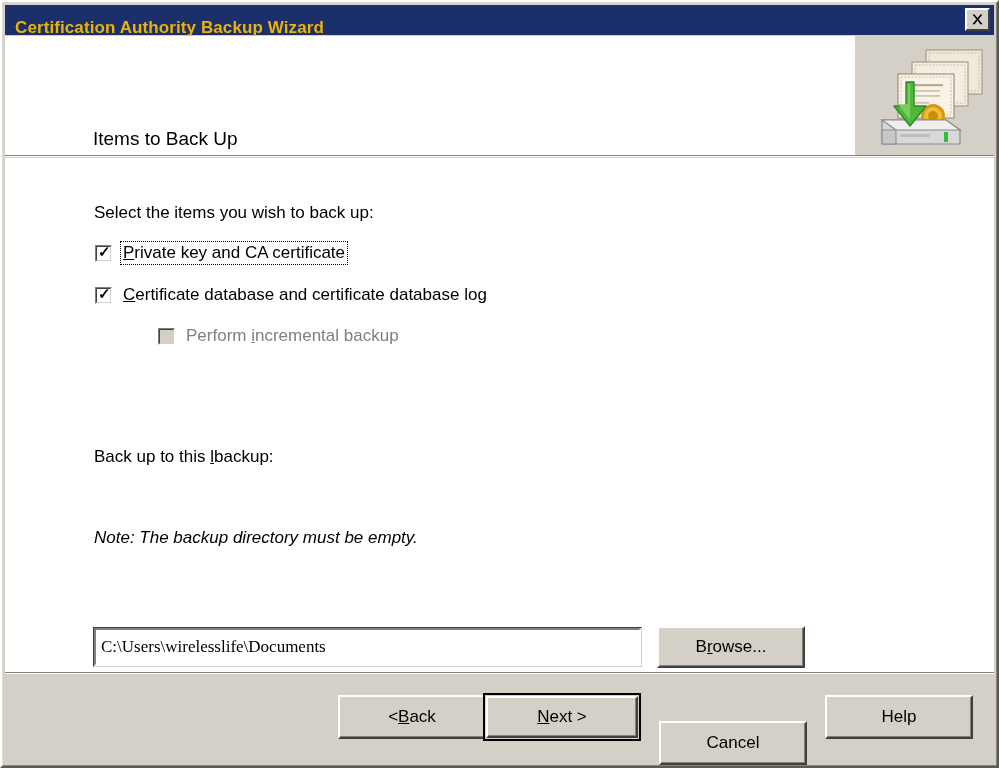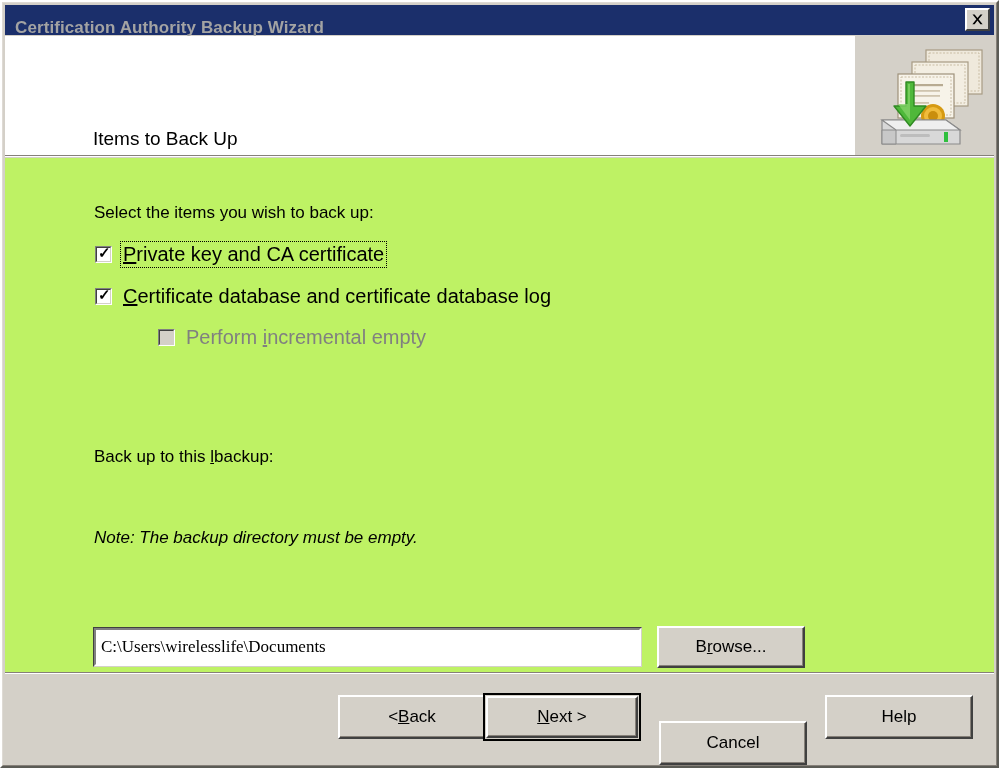--- a/index.html
+++ b/index.html
@@ -40,21 +40,21 @@
   #titlebar {
     position: absolute;
     left: 3px; top: 3px;
     width: 989px;
     height: 30px;
     background: #1b2f6b;
     display: flex;
     align-items: center;
   }
   #title-text {
-    color: #a3a3a3;
+    color: #eab308;
     font-size: 17px;
     font-weight: bold;
     margin-left: 10px;
     letter-spacing: 0.1px;
     white-space: nowrap;
     margin-top: 16px;
   }
   #close-button {
     position: absolute;
     right: 4px;
@@ -118,21 +118,21 @@
     height: 104px;
   }
 
   
   #body {
     position: absolute;
     left: 3px;
     top: 156px;
     width: 989px;
     height: 515px;
-    background: #bef264;
+    background: #ffffff;
   }
 
   .static-text {
     position: absolute;
     font-size: 17px;
     color: #000000;
     white-space: nowrap;
   }
 
   
@@ -173,21 +173,21 @@
   .check-glyph {
     position: absolute;
     left: 1px;
     top: -3px;
     font-size: 15px;
     font-weight: bold;
     color: #000000;
     line-height: 1;
   }
   .cb-label {
-    font-size: 20px;
+    font-size: 17px;
     color: #000000;
     margin-left: 9px;
     white-space: nowrap;
     padding: 1px 2px;
   }
   .cb-label.focused {
     outline: 1px dotted #000000;
     outline-offset: 0px;
   }
   .cb-label.disabled {
@@ -364,21 +364,21 @@
 
     <div class="cb-row" style="left:90px; top:126px;">
       <span class="checkbox">
         <span class="check-glyph">✓</span>
       </span>
       <span class="cb-label"><span class="acc">C</span><span>ertificate database and certificate database log</span></span>
     </div>
 
     <div class="cb-row" style="left:153px; top:167px;">
       <span class="checkbox disabled"></span>
-      <span class="cb-label disabled"><span>Perform </span><span class="acc">i</span><span>ncremental empty</span></span>
+      <span class="cb-label disabled"><span>Perform </span><span class="acc">i</span><span>ncremental backup</span></span>
     </div>
 
     <span class="static-text" style="left:89px; top:289px;"><span>Back up to this </span><span class="acc">l</span><span>backup:</span></span>
 
     <input id="path-input" type="text" value="C:\Users\wirelesslife\Documents" style="">
     <div id="path-input-frame"></div>
 
     <div class="btn" style="left:652px; top:468px; width:148px; height:42px;">
         <span>B</span>
         <span class="acc">r</span>

